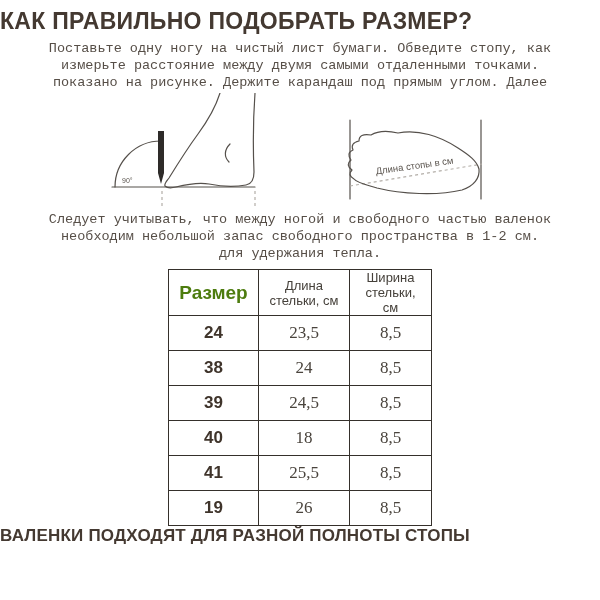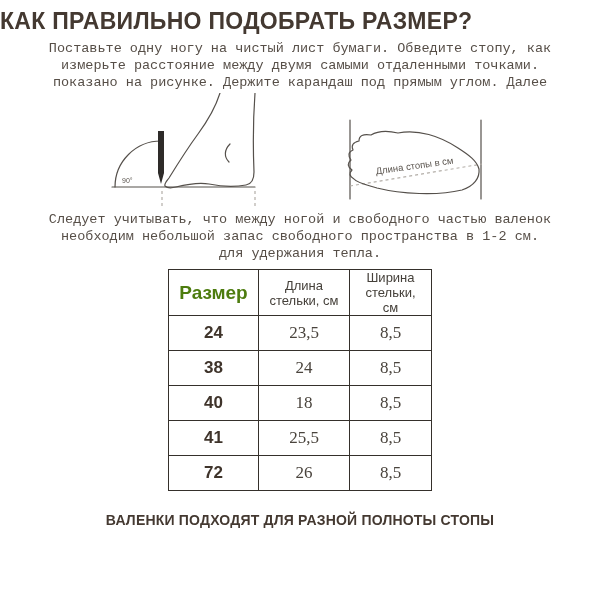--- a/index.html
+++ b/index.html
@@ -54,24 +54,23 @@
   .size-table td { height:35px; }
   .col-size  { width:90px; }
   .col-len   { width:91px; }
   .col-wid   { width:82px; }
   th.h-size  { font-size:19px; font-weight:bold; color:#4d7c0f; }
   th.h-small { font-size:13px; line-height:15px; font-weight:normal; color:#45403a; padding:0 6px; }
   td.size-cell { font-size:17px; font-weight:bold; color:#3f342b; }
   td.val-cell  { font-size:17px; color:#4a443d;font-family:Liberation Serif, serif; }
 
   .footer {
-    margin-top:21px;
-    text-align:center;
+    text-align:left;
     font-weight:bold;
-    font-size:14px;
+    font-size:17px;
     letter-spacing:0.2px;
     color:#443931;
   }
 
   .stroke { fill:none; stroke:#55504b; stroke-width:1.2; stroke-linecap:round; stroke-linejoin:round; }
   .dashed { fill:none; stroke:#b3aea8; stroke-width:1.2; stroke-dasharray:3 3; }
   .svg-label { fill:#5a544e; font-family:"Liberation Sans", sans-serif; }
 </style>
 </head>
 <body>
@@ -135,31 +134,36 @@
         <td class="size-cell">24</td>
         <td class="val-cell">23,5</td>
         <td class="val-cell">8,5</td>
       </tr>
       <tr>
         <td class="size-cell">38</td>
         <td class="val-cell">24</td>
         <td class="val-cell">8,5</td>
       </tr>
       <tr>
+        <td class="size-cell">39</td>
+        <td class="val-cell">24,5</td>
+        <td class="val-cell">8,5</td>
+      </tr>
+      <tr>
         <td class="size-cell">40</td>
         <td class="val-cell">18</td>
         <td class="val-cell">8,5</td>
       </tr>
       <tr>
         <td class="size-cell">41</td>
         <td class="val-cell">25,5</td>
         <td class="val-cell">8,5</td>
       </tr>
       <tr>
-        <td class="size-cell">72</td>
+        <td class="size-cell">19</td>
         <td class="val-cell">26</td>
         <td class="val-cell">8,5</td>
       </tr>
     </tbody>
   </table>
 
   <div class="footer">ВАЛЕНКИ ПОДХОДЯТ ДЛЯ РАЗНОЙ ПОЛНОТЫ СТОПЫ</div>
 
 </div>
 

